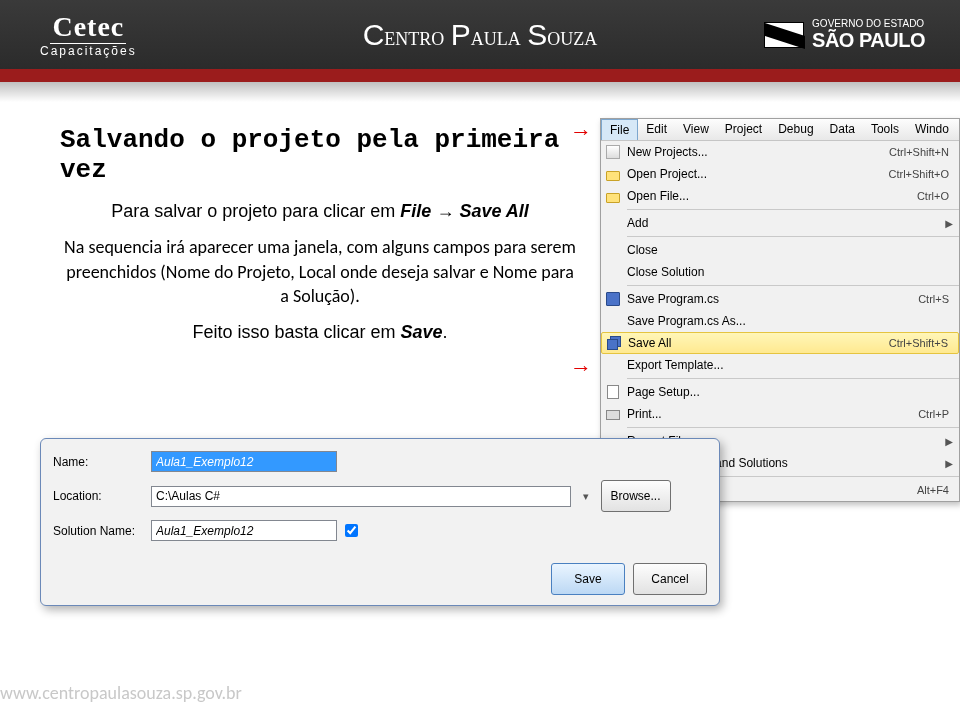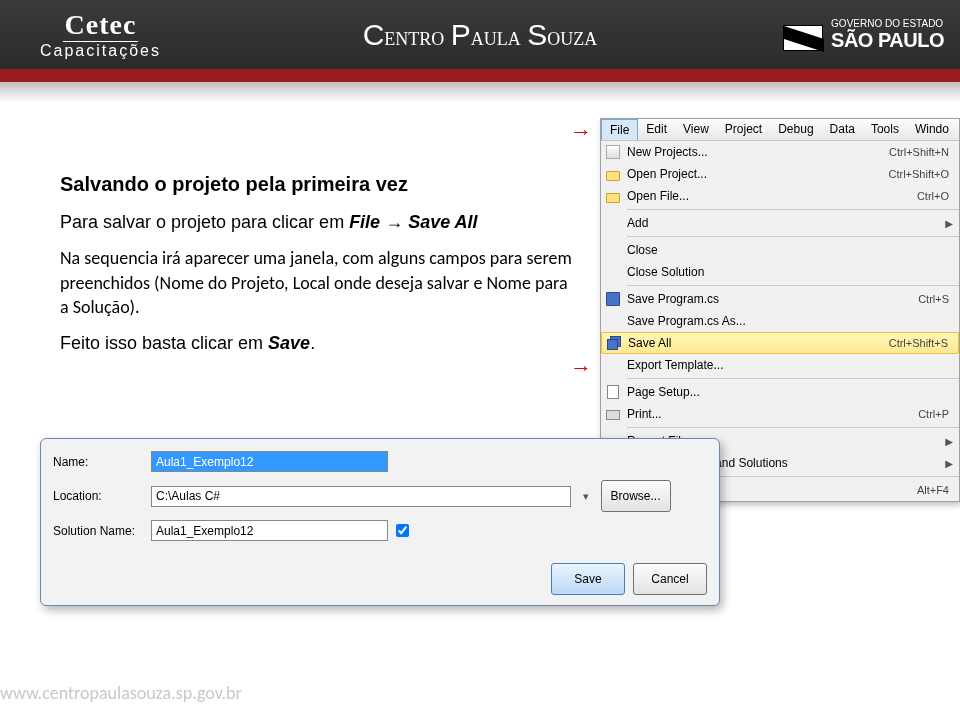--- a/index.html
+++ b/index.html
@@ -2,36 +2,36 @@
 <html><head>
 <meta charset="utf-8">
 <style>
   * { box-sizing: border-box; margin: 0; padding: 0; font-family: "Segoe UI", Tahoma, sans-serif; }
   body { width: 960px; height: 714px; background: #fff; overflow: hidden; position: relative; }
 
   
   .header { height: 72px; background: linear-gradient(#3a3a3a, #2b2b2b); position: relative; color:#fff; display:flex; align-items:center; padding:0 10px; border-bottom:3px solid #9b1c1c; }
   .logo-cetec { margin-left:30px; display:flex; flex-direction:column; align-items:center; }
   .logo-cetec .main { font-size:28px; font-weight:bold; font-family:"Times New Roman",serif; letter-spacing:1px; border-bottom:1px solid #fff; padding:0 2px; }
-  .logo-cetec .sub { font-size:16px; letter-spacing:2px; }
+  .logo-cetec .sub { font-size:12px; letter-spacing:2px; }
   .logo-cps { position:absolute; left:50%; transform:translateX(-50%); font-family:"Times New Roman",serif; font-size:26px; text-align:center; font-variant:small-caps; }
   .logo-cps .big { font-size:30px; }
-  .logo-sp { position:absolute; right:16px; display:flex; align-items:flex-end; gap:8px;margin-left:9px; }
+  .logo-sp { position:absolute; right:35px; display:flex; align-items:center; gap:8px;margin-left:9px; }
   .logo-sp .flag { width:40px; height:26px; background:#fff; border:1px solid #000; position:relative; }
   .logo-sp .flag::before { content:""; position:absolute; border-left:40px solid transparent; border-top:13px solid #000; top:13px; left:0; }
   .logo-sp .flag::after { content:""; position:absolute; border-right:40px solid transparent; border-bottom:13px solid #000; top:0; left:0; }
   .logo-sp .txt { font-size:10px; line-height:1.1; }
   .logo-sp .txt .s2 { font-size:20px; font-weight:bold; font-family:"Arial Black",sans-serif; letter-spacing:-0.5px;}
   .redbar { height:10px; background:#9b1c1c; }
   .shadow { height:20px; background:linear-gradient(rgba(0,0,0,.25),transparent); }
 
   
   .content { position:absolute; top:125px; left:60px; width:520px; }
-  .title { font-size:20px; font-weight:bold; font-family:Liberation Sans, sans-serif; margin-bottom:14px;margin-top:48px; }
-  .para { font-size:18px; font-family:Calibri, sans-serif; margin-bottom:12px; line-height:1.35;}
+  .title { font-size:26px; font-weight:bold; font-family:Liberation Mono, monospace; margin-bottom:14px; }
+  .para { font-size:18px; font-family:Calibri, sans-serif; margin-bottom:12px; line-height:1.35;text-align:center;}
   .para i { font-style:italic; font-weight:bold; }
   .arrow-inline { font-family:Arial; }
 
   
   .menu { position:absolute; top:118px; right:0; width:360px; border:1px solid #a0a0a0; background:#f4f4f4; font-size:12px; box-shadow:2px 3px 6px rgba(0,0,0,.25); }
   .menubar { display:flex; background:linear-gradient(#fdfdfd,#e8e8e8); border-bottom:1px solid #c5c5c5; }
   .menubar span { padding:3px 8px; }
   .menubar span.active { background:#d6e8f7; border:1px solid #7da7ce; border-bottom:none; }
   .menulist { background:#f1f1f1; }
   .mi { display:flex; align-items:center; height:22px; padding:0 6px 0 2px; }
@@ -62,21 +62,21 @@
   .titlebar { height:30px; background:linear-gradient(#fdfeff,#e3edf9); display:flex; align-items:center; padding:0 8px; border-bottom:1px solid #b8cade;}
   .titlebar .t { flex:1; color:#222; font-size:12px; }
   .winbtn { display:flex; gap:3px; }
   .winbtn div { width:28px; height:18px; border:1px solid #7a99bd; background:linear-gradient(#eaf3fd,#c9ddf2); border-radius:2px; display:flex; align-items:center; justify-content:center; font-size:11px;}
   .winbtn .close { background:linear-gradient(#f08080,#c93030); color:#fff; border-color:#a02020;}
   .dlgbody { padding:12px 12px 8px 12px; }
   .row { display:flex; align-items:center; margin-bottom:8px; gap:8px; }
   .row label { width:90px; text-align:left; }
   .tinput { height:21px; border:1px solid #828790; background:#fff; padding:1px 4px; font-size:12px; }
   .tinput.sel { background:#3399ff; color:#fff; }
-  .row .name-in { width:237px; }
+  .row .name-in { width:186px;font-style:italic; }
   .row .loc-in { width:420px; }
   .btn { height:32px; border:1px solid #707070; background:linear-gradient(#fdfdfd,#e2e2e2); border-radius:3px; font-size:12px; cursor:pointer; }
   .btnrow { display:flex; justify-content:flex-end; gap:8px; padding:6px 12px 10px; }
   .btn.save { width:74px; background:linear-gradient(#eaf5ff,#bcd8f4); border-color:#4a80c0;}
   .btn.browse { width:70px; }
   .btn.cancel { width:74px; }
   .chk { display:flex; align-items:center; gap:4px; }
   .chk input { width:13px; height:13px; }
 
   

